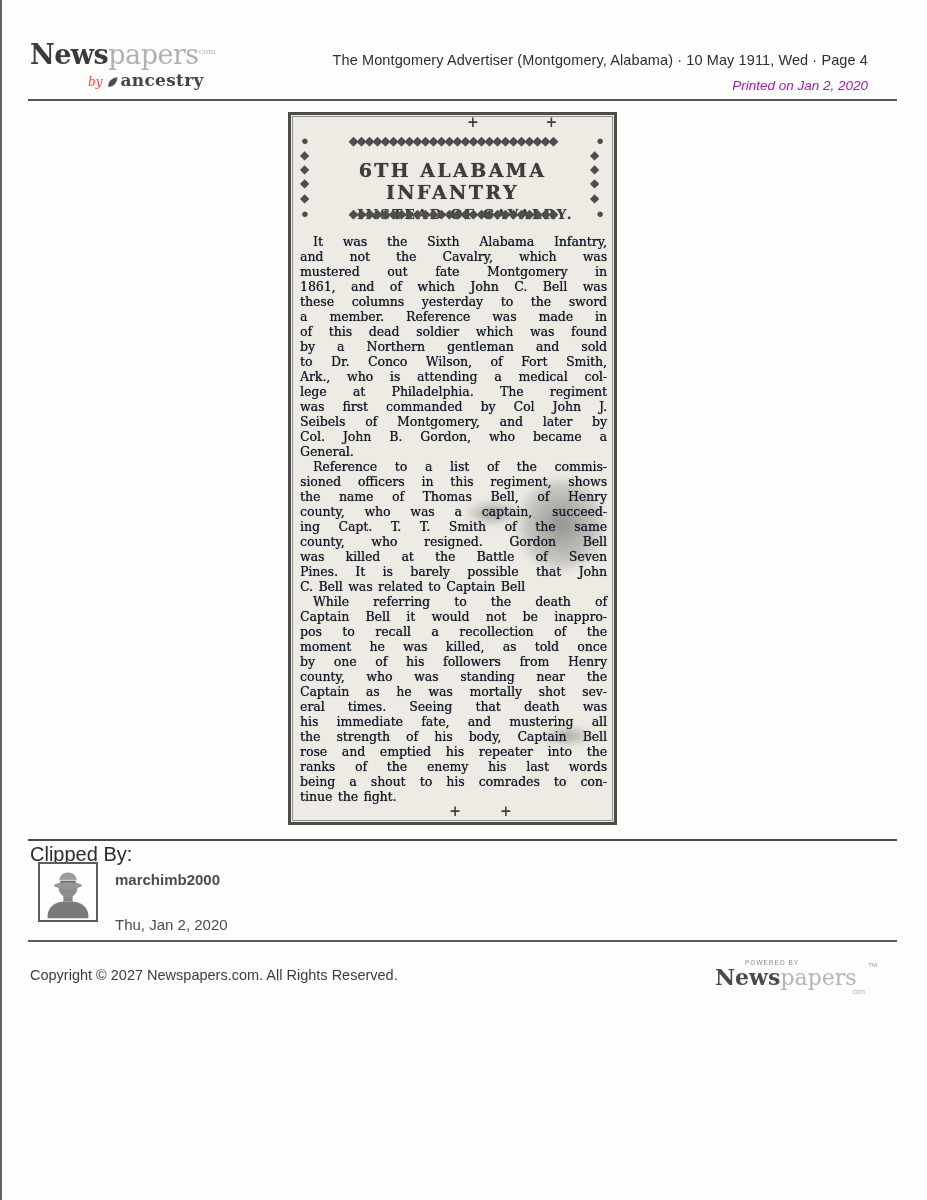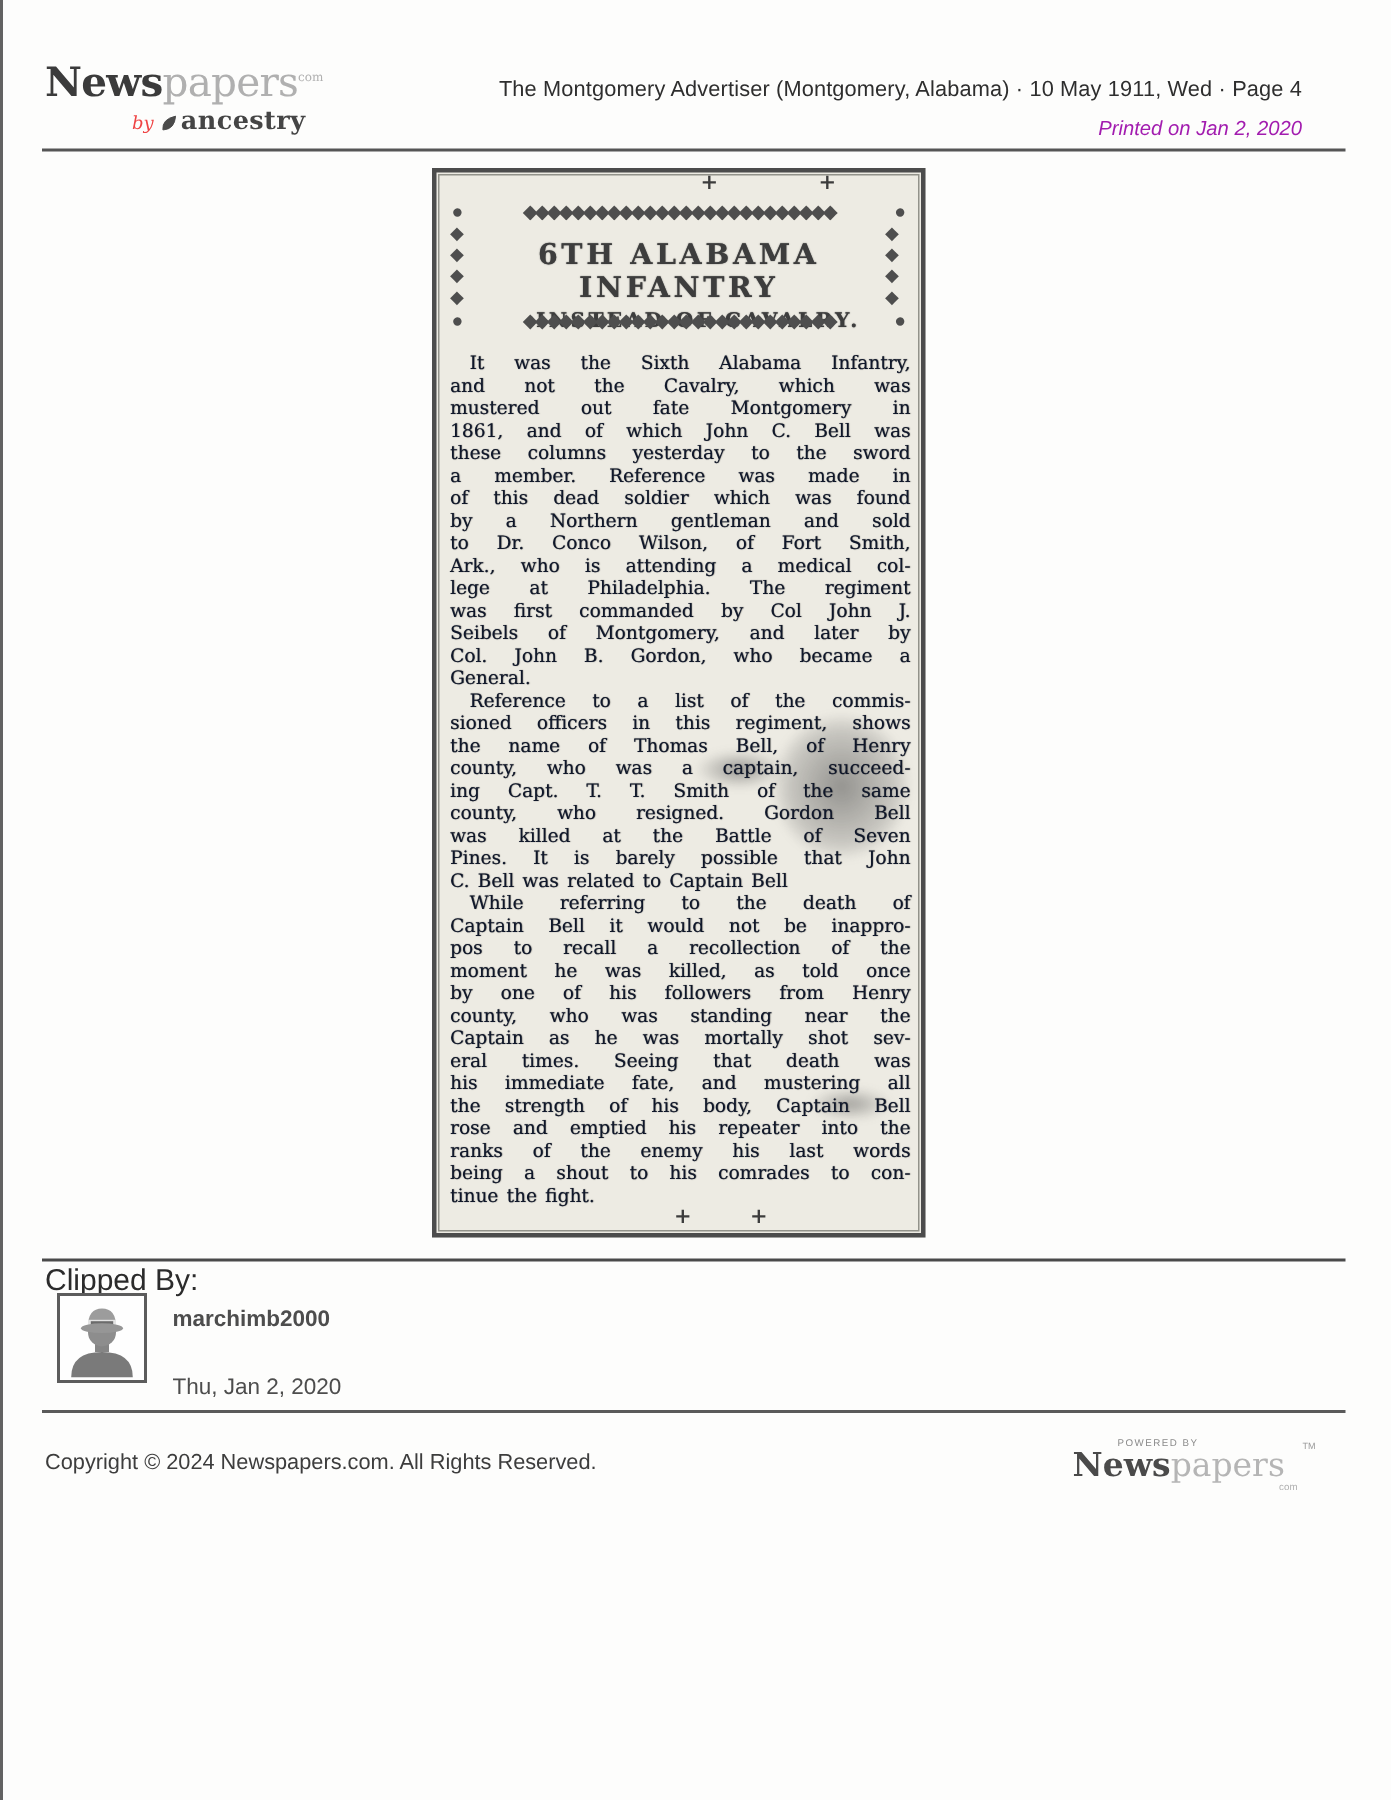--- a/index.html
+++ b/index.html
@@ -200,21 +200,21 @@
       <rect x="20" y="17" width="20" height="6" fill="#e4e4e4"></rect>
       <rect x="22" y="18" width="16" height="4" fill="#6b6b6b"></rect>
       <ellipse cx="30" cy="23" rx="15" ry="3.5" fill="#969696"></ellipse>
     </svg>
   </div>
   <div class="clip-user">marchimb2000</div>
   <div class="clip-date">Thu, Jan 2, 2020</div>
 
   <div class="rule rule-3"></div>
 
-  <div class="copyright">Copyright © 2024 Newspapers.com. All Rights Reserved.</div>
+  <div class="copyright">Copyright © 2027 Newspapers.com. All Rights Reserved.</div>
 
   <div class="ftr-logo">
     <div class="ftr-powered">POWERED BY</div>
     <div class="ftr-row">
       <span class="ftr-news">News</span><span class="ftr-papers">papers</span>
     </div>
     <div class="ftr-tm">TM</div>
     <div class="ftr-com">com</div>
   </div>
 

